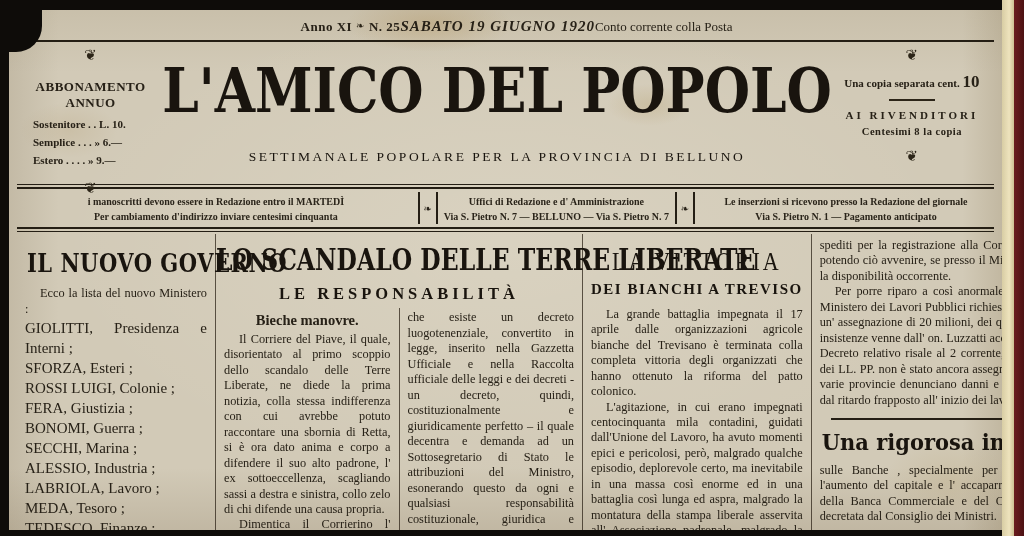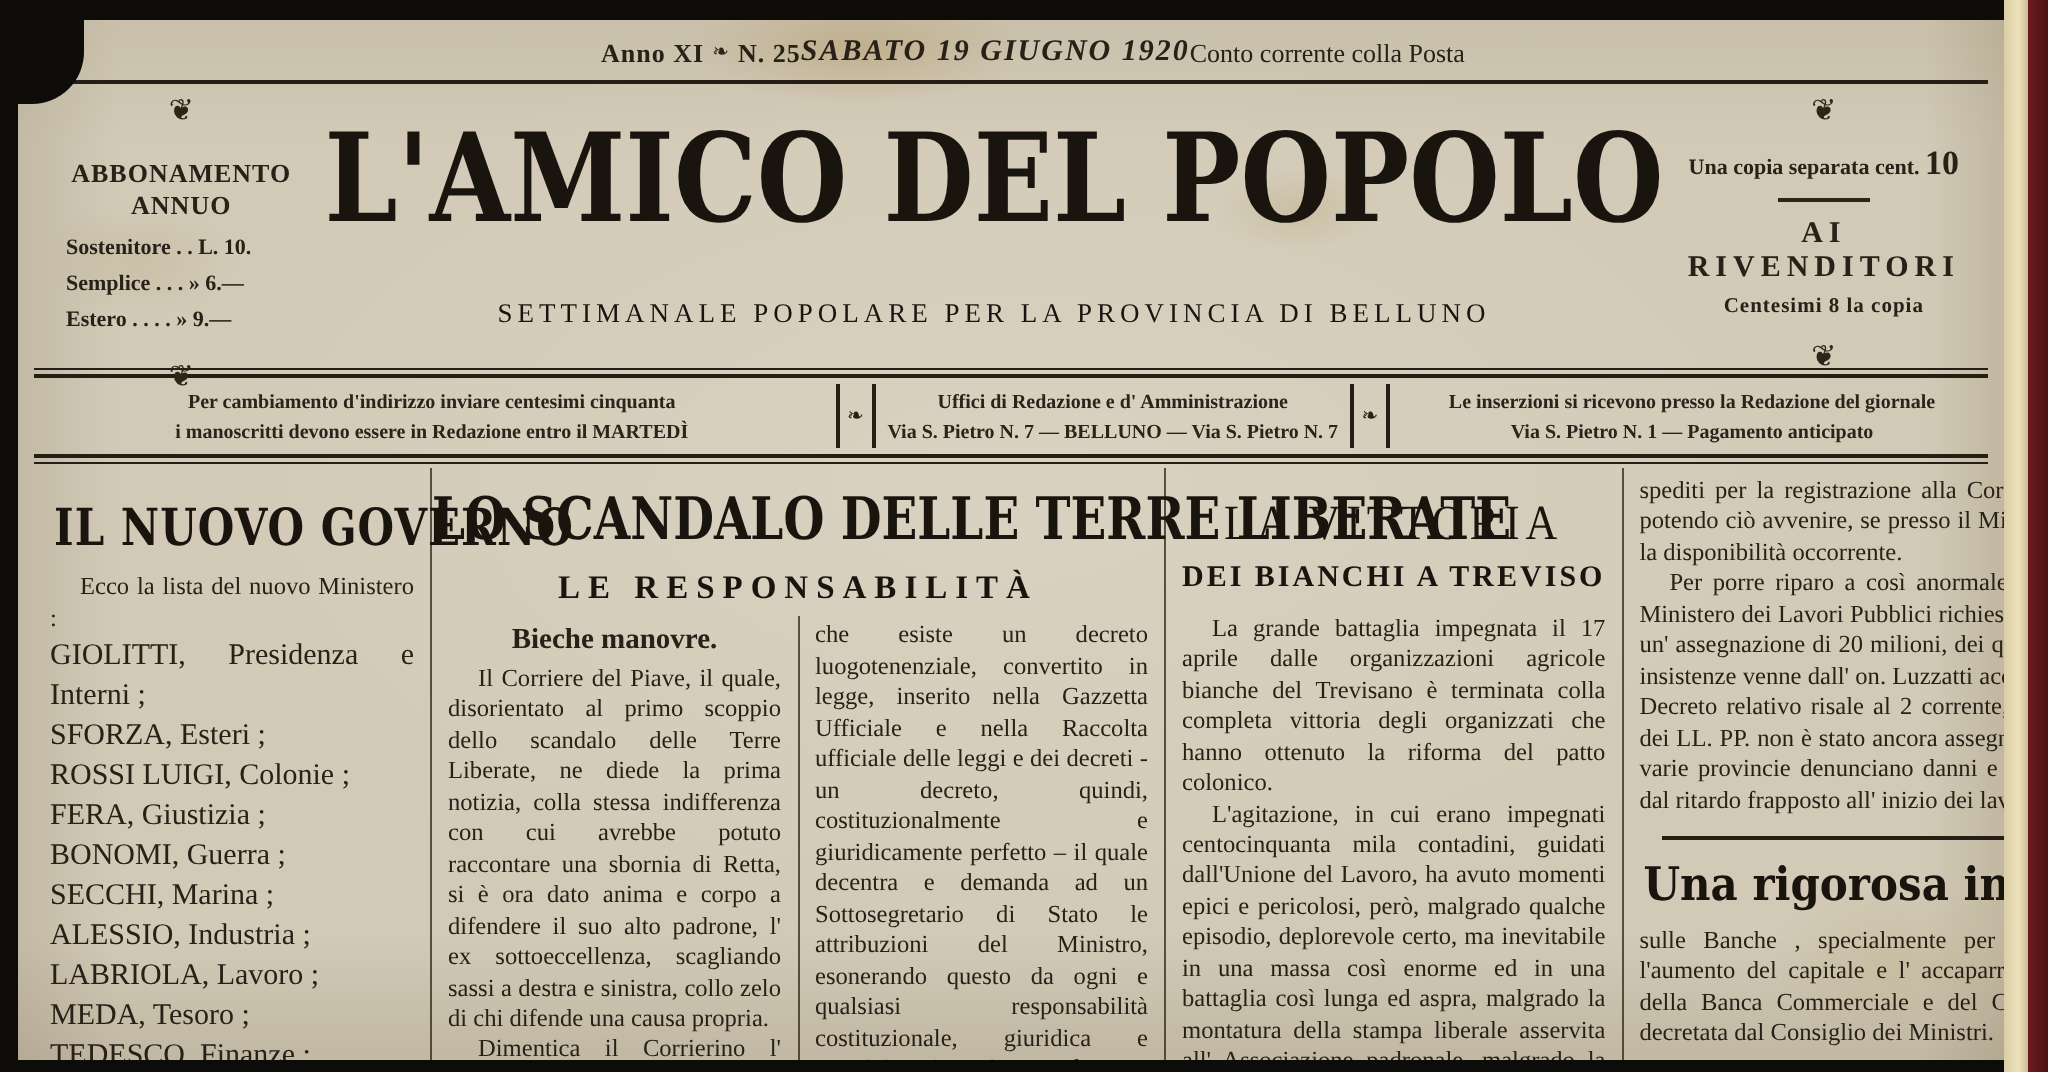--- a/index.html
+++ b/index.html
@@ -44,21 +44,21 @@
   .mh-center{flex:1;text-align:center;}
   .paper-title{
     font-family:"DejaVu Serif",serif;font-weight:bold;font-size:52px;white-space:nowrap;
     transform:scaleY(1.18);transform-origin:center top;letter-spacing:0px;color:#19140e;
     margin-top:10px;
   }
   .paper-subtitle{font-size:13.5px;font-weight:normal;letter-spacing:2.5px;margin-top:34px;color:#19140e;}
   .price-line{font-size:11px;font-weight:bold;margin-top:8px;}
   .price-big{font-size:17px;font-weight:bold;}
   .mini-div{width:46px;border-top:2px solid #2c2518;margin:7px auto 8px;}
-  .rivenditori{font-size:15px;font-weight:bold;letter-spacing:3px;}
+  .rivenditori{font-size:11px;font-weight:bold;letter-spacing:3px;}
   .copia{font-size:10.5px;font-weight:bold;margin-top:5px;letter-spacing:.5px;}
   .mh-box .fleuron.bottom{margin-top:10px;}
   
   .rule-thick{border-top:1px solid #241e14;border-bottom:2px solid #241e14;height:2px;margin:0 8px;}
   .infobar{display:flex;align-items:stretch;margin:0 8px;padding:3px 0;}
   .info-cell{text-align:center;font-size:10px;font-weight:bold;line-height:1.5;padding-top:2px;color:#2a241a;}
   .info-cell.a{flex:43;}
   .info-cell.b{flex:25;}
   .info-cell.c{flex:32;}
   .info-sep{width:16px;border-left:2px solid #241e14;border-right:2px solid #241e14;display:flex;align-items:center;justify-content:center;margin:0 3px;}
@@ -135,22 +135,22 @@
       <div class="mini-div"></div>
       <div class="rivenditori">AI RIVENDITORI</div>
       <div class="copia">Centesimi 8 la copia</div>
       <div class="fleuron bottom">❦</div>
     </div>
   </div>
 
   <div class="rule-thick"></div>
   <div class="infobar">
     <div class="info-cell a">
+      <div>i manoscritti devono essere in Redazione entro il MARTEDÌ</div>
       <div>Per cambiamento d'indirizzo inviare centesimi cinquanta</div>
-      <div>i manoscritti devono essere in Redazione entro il MARTEDÌ</div>
     </div>
     <div class="info-sep">
         <span>❧</span>
       </div>
     <div class="info-cell b">
       <div>Uffici di Redazione e d' Amministrazione</div>
       <div>Via S. Pietro N. 7  —  BELLUNO  —  Via S. Pietro N. 7</div>
     </div>
     <div class="info-sep">
         <span>❧</span>

